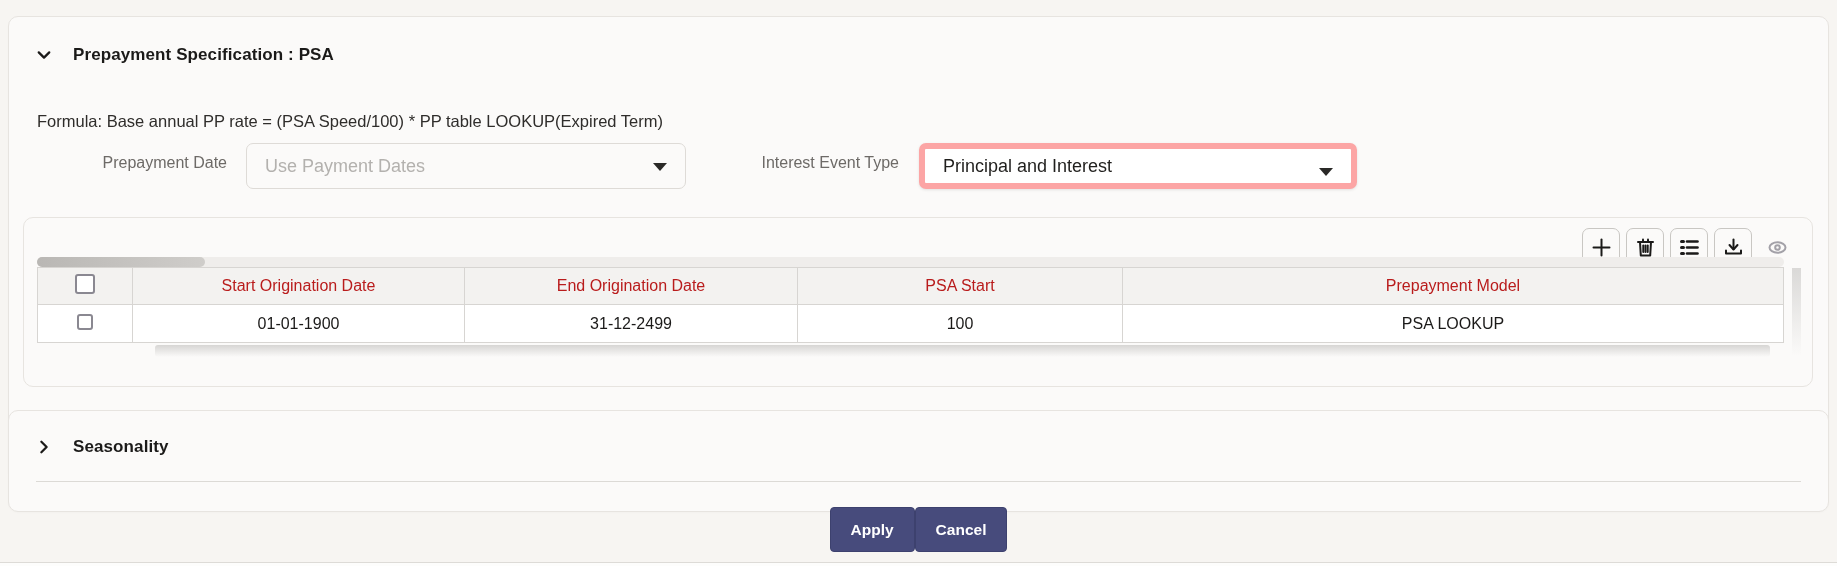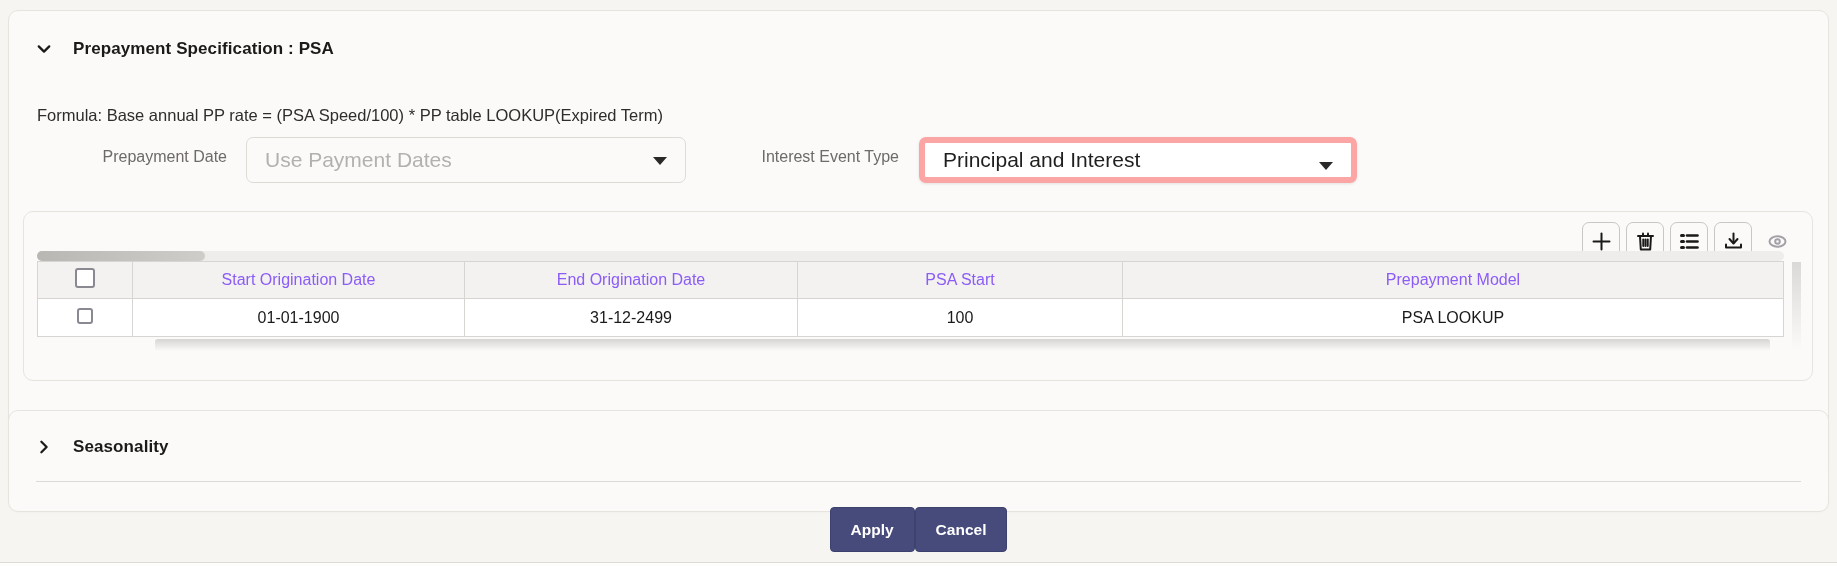--- a/index.html
+++ b/index.html
@@ -1,37 +1,37 @@
 <!DOCTYPE html>
 <html><head>
 <meta charset="utf-8">
 <style>
   * { margin:0; padding:0; box-sizing:border-box; }
   html,body { background:#f7f5f2; font-family:"Liberation Sans", sans-serif; }
   #screen { position:relative; width:1837px; height:566px; background:#f7f5f2; overflow:hidden; }
 
   .card { position:absolute; background:#fbfaf9; border:1px solid #e7e4e0; border-radius:10px;
           box-shadow:0 1px 2px rgba(0,0,0,0.02); }
-  #card-prepayment { left:8px; top:10px; width:1821px; height:465px;text-decoration:underline; }
+  #card-prepayment { left:8px; top:16px; width:1821px; height:465px;text-decoration:underline; }
   #card-seasonality { left:8px; top:410px; width:1821px; height:102px; }
 
   .section-head { position:absolute; display:flex; align-items:center; gap:22px; }
   .section-title { font-size:17px; font-weight:bold; color:#1b1a19; letter-spacing:0.1px; }
   .chev { width:14px; height:14px; stroke:#1b1a19; stroke-width:2.6; fill:none;
           stroke-linecap:round; stroke-linejoin:round; }
 
   .formula { position:absolute; left:28px; top:95px; font-size:16.5px; color:#2f2d2b; }
 
   .field-row { position:absolute; left:0; top:125px; width:100%; height:48px; }
   .field-label { position:absolute; top:12px; font-size:16px; color:#6d6a67; }
   #label-prepayment-date { left:62px; width:156px; text-align:right; }
   #label-payment-event-type { left:724px; width:166px; text-align:right; }
 
   .dropdown { position:absolute; top:1px; height:46px; border-radius:7px; display:flex;
-              align-items:center; padding:0 18px; font-size:21px; cursor:pointer; }
+              align-items:center; padding:0 18px; font-size:18px; cursor:pointer; }
   #dd-prepayment-date { left:237px; width:440px; background:#fbfaf9; border:1px solid #dedbd7;
                         color:#b3b1ae; }
   #dd-payment-event-type { left:910px; width:438px; background:#ffffff; border:6px solid #fca5a5;
                            color:#201f1d; box-shadow:0 1px 3px rgba(0,0,0,0.10); }
   .dd-caret { position:absolute; right:18px; top:19px; width:0; height:0;
               border-left:7px solid transparent; border-right:7px solid transparent;
               border-top:8px solid #2a2927; }
 
   
   #grid-card { position:absolute; left:14px; top:200px; width:1790px; height:170px;
@@ -46,21 +46,21 @@
   .icon-btn.disabled svg { stroke:#a3a1a8; }
 
   #h-scrollbar { position:absolute; left:13px; top:39px; width:1747px; height:10px;
                  background:#efedeb; border-radius:5px; }
   #h-scroll-thumb { position:absolute; left:0; top:0; width:168px; height:10px;
                     background:linear-gradient(to right,#b9b7b4,#cfcdca); border-radius:5px; }
 
   table.grid { position:absolute; left:13px; top:49px; width:1747px; border-collapse:collapse;
                background:#ffffff; }
   table.grid th { height:37px; background:#f3f2f0; border:1px solid #d7d5d2;
-                  font-size:16px; font-weight:normal; color:#8b5cf6; text-align:center; }
+                  font-size:16px; font-weight:normal; color:#b91c1c; text-align:center; }
   table.grid td { height:38px; border:1px solid #d7d5d2; font-size:16px; color:#1b1a19;
                   text-align:center; background:#fff; }
   td.muted, .muted { color:#b0aeab; }
   .col-check { width:95px; }
   .col-start { width:332px; }
   .col-end   { width:333px;margin-left:48px; }
   .col-speed { width:325px; }
 
   .checkbox { display:inline-block; border:2.5px solid #8a8891; border-radius:3px;
               background:#fff; cursor:pointer; }

